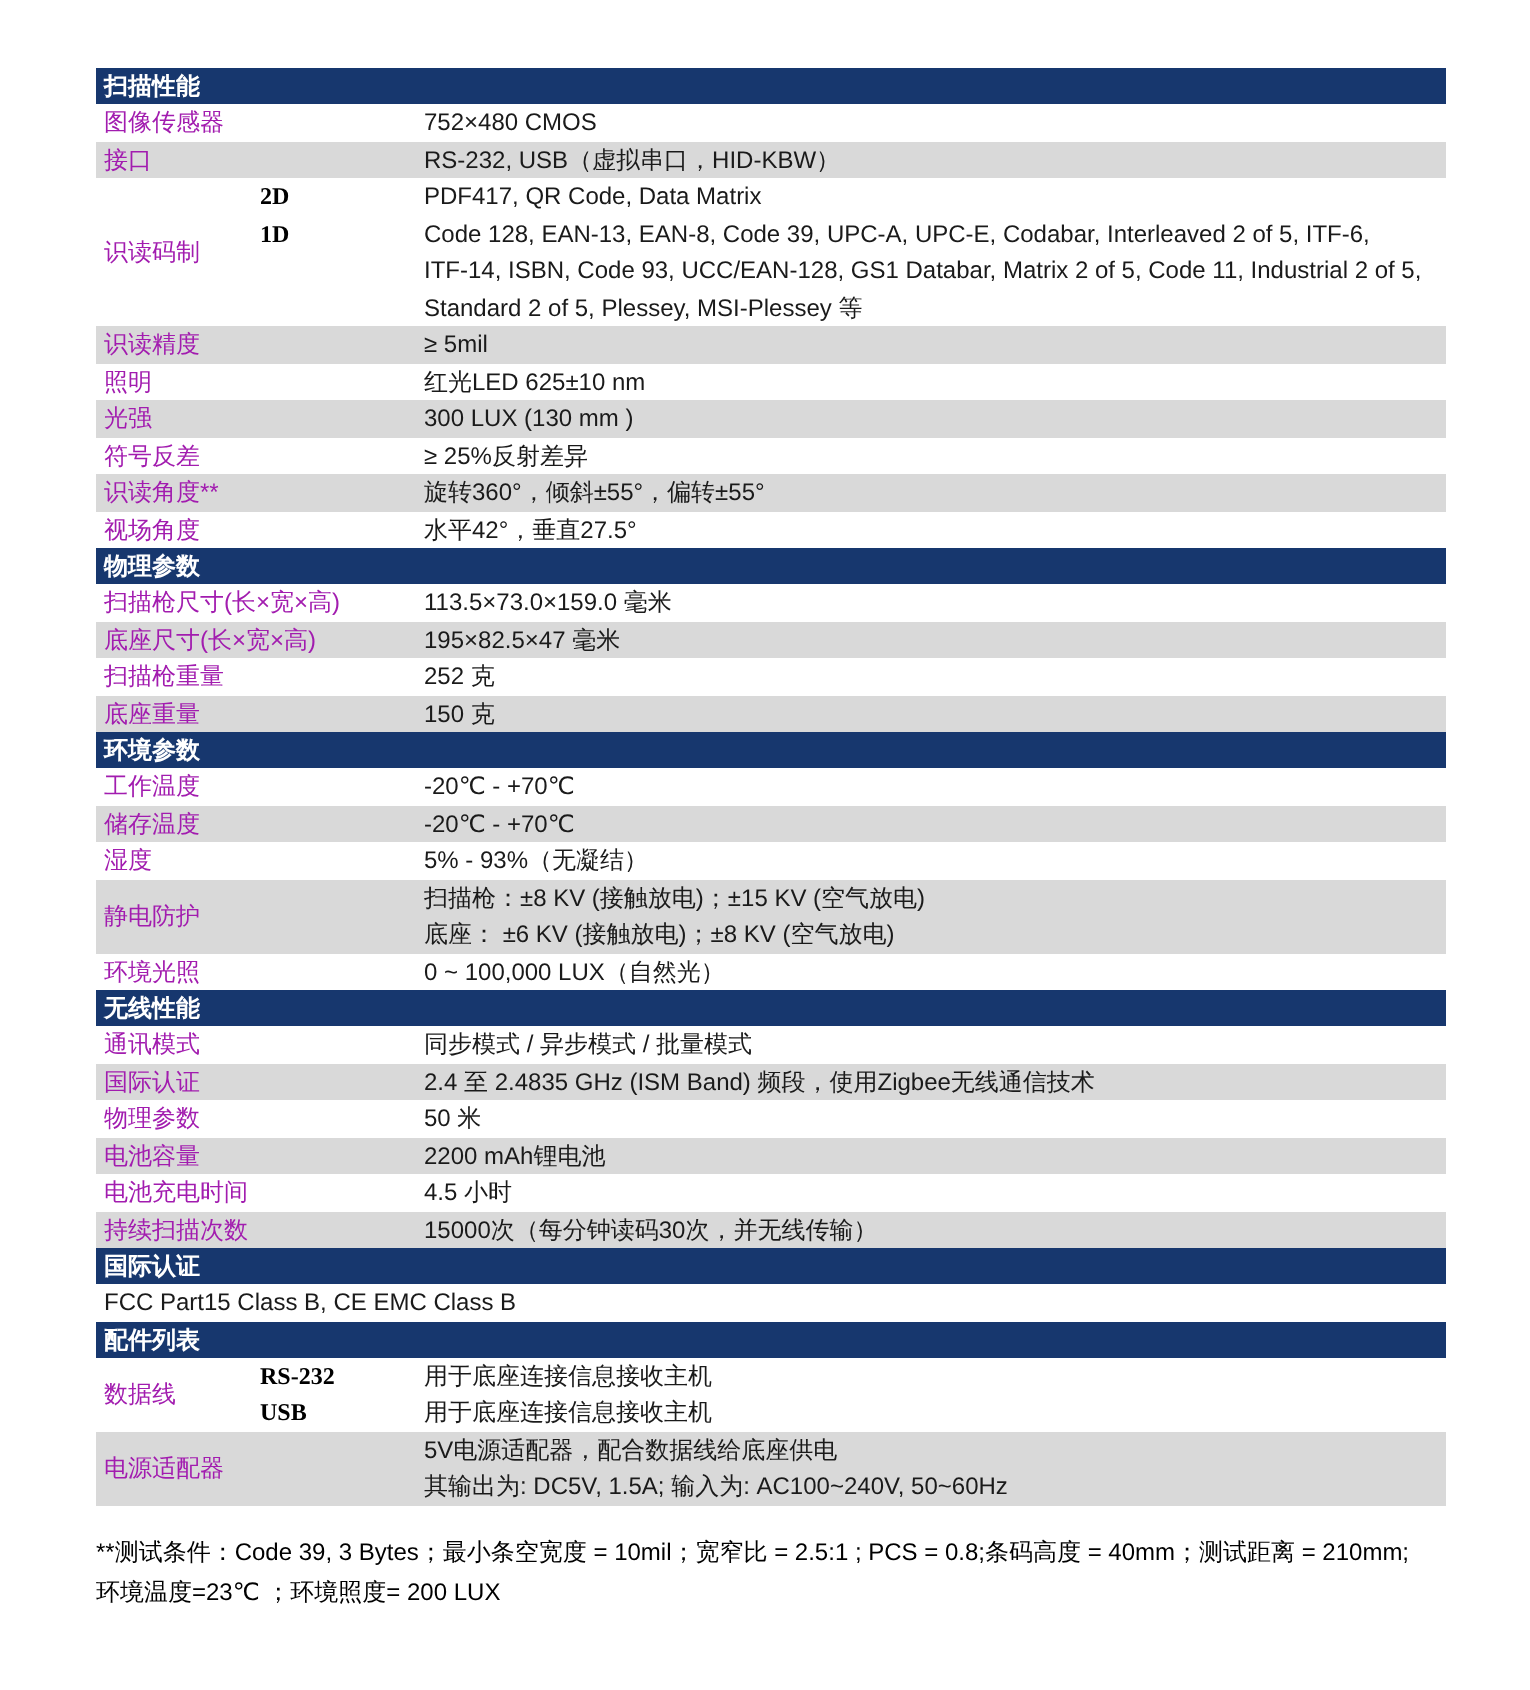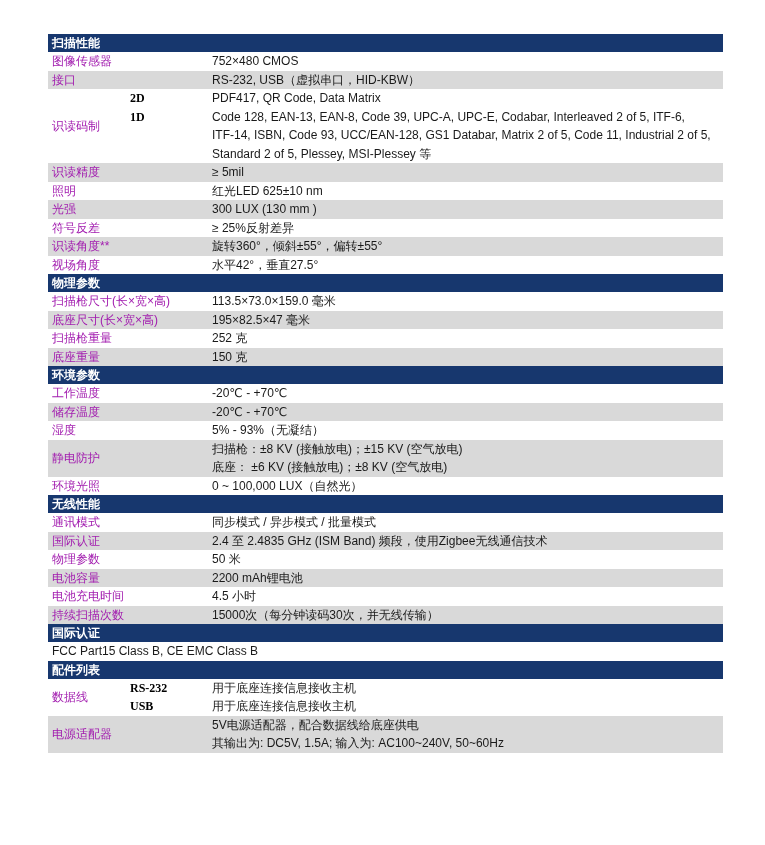--- a/index.html
+++ b/index.html
@@ -235,14 +235,18 @@
     <tr class="r alt">
       <td class="lbl" colspan="2">电源适配器</td>
       <td class="val">
         <div>5V电源适配器，配合数据线给底座供电</div>
         <div>其输出为: DC5V, 1.5A; 输入为: AC100~240V, 50~60Hz</div>
       </td>
     </tr>
   </tbody>
     </table>
 
+  <div class="footnote">
+    <div>**测试条件：Code 39, 3 Bytes；最小条空宽度 = 10mil；宽窄比 = 2.5:1 ; PCS = 0.8;条码高度 = 40mm；测试距离 = 210mm;</div>
+    <div>环境温度=23℃ ；环境照度= 200 LUX</div>
+  </div>
 
 </div>
 
 </body></html>

